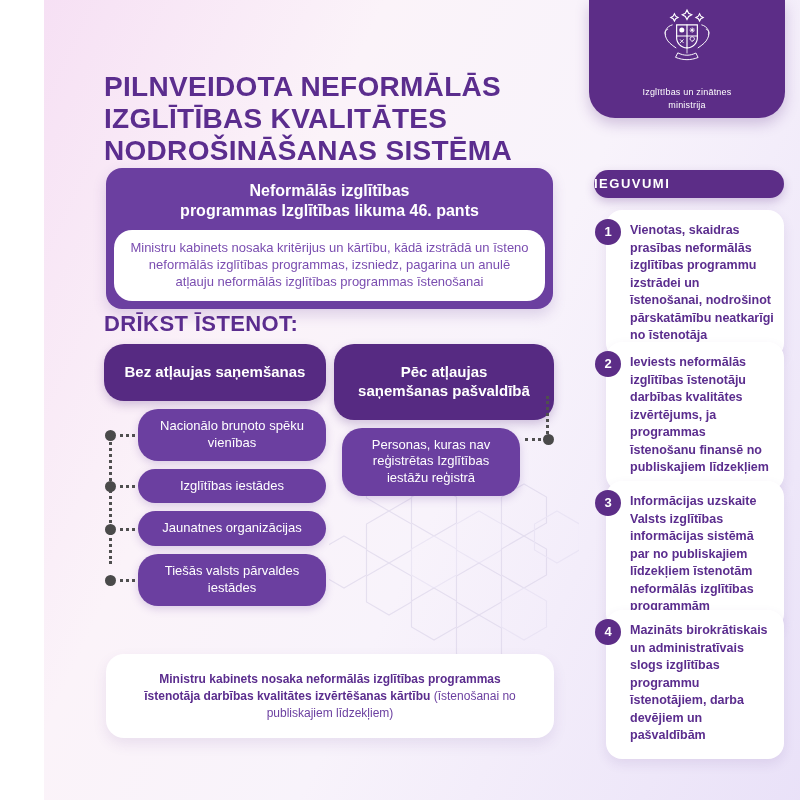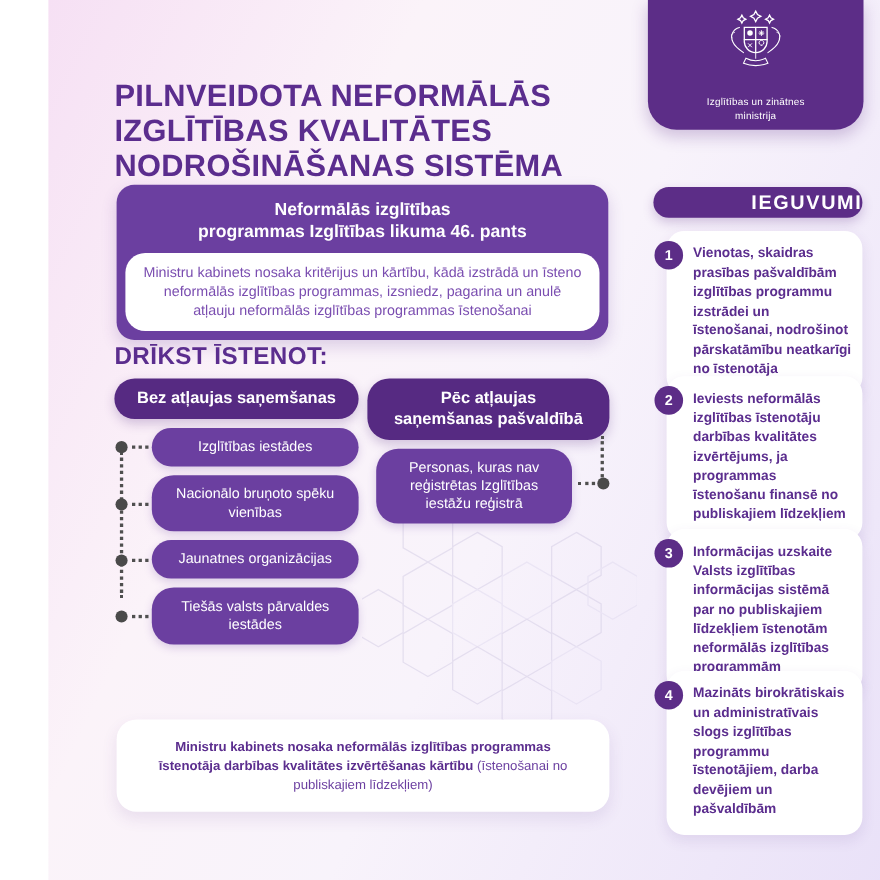--- a/index.html
+++ b/index.html
@@ -40,21 +40,21 @@
   .section-heading{
     position:absolute; left:60px; top:311px;
     font-size:22px; font-weight:800; letter-spacing:.4px; color:#5b2d8e;
   }
   .columns{position:absolute; left:60px; top:344px; width:452px; display:flex; gap:8px;}
   .col-left{width:222px;}
   .col-right{width:220px; position:relative;}
 
   .pill-header{
     background:#562a82; color:#fff; font-weight:700; font-size:15px;
-    border-radius:20px; text-align:center; padding:9px 6px; line-height:1.25;
+    border-radius:20px; text-align:center; padding:19px 6px; line-height:1.25;
     box-shadow:0 4px 10px rgba(86,42,130,.25);
   }
   .items{position:relative; margin-top:4px;}
   .trunk{
     position:absolute; left:5px; top:22px; bottom:42px; width:0;
     border-left:3px dotted #4f4f4f;
   }
   .item-row{display:flex; align-items:center; margin-top:8px;}
   .connector{position:relative; width:34px; flex:0 0 34px; height:12px;}
   .connector .big-dot{
@@ -92,21 +92,21 @@
     display:flex; flex-direction:column; align-items:center; justify-content:center;
     box-shadow:0 6px 14px rgba(92,45,135,.25);
     gap:16px;
   }
   .ministry-name{
     color:#ffffff; font-size:9px; line-height:1.35; text-align:center; margin-top:5px; letter-spacing:.2px;
   }
   .benefits-title{
     position:absolute; left:550px; top:170px; width:190px; height:28px;
     background:#5c2d87; border-radius:15px; color:#fff; font-weight:700;
-    font-size:18px; letter-spacing:1.5px; text-align:right; line-height:28px;
+    font-size:13px; letter-spacing:1.5px; text-align:left; line-height:28px;
     box-shadow:0 4px 10px rgba(92,45,135,.25);
   }
   .benefit-card{
     position:absolute; left:562px; width:178px; box-sizing:border-box;
     background:#ffffff; border-radius:16px; padding:12px 10px 14px 24px;
     box-shadow:0 5px 12px rgba(91,45,142,.10);
   }
   .benefit-card .num{
     position:absolute; left:-11px; top:9px; width:26px; height:26px;
     background:#5c2d87; color:#fff; border-radius:50%;
@@ -159,28 +159,28 @@
     <div class="col-left">
       <div class="pill-header">Bez atļaujas saņemšanas</div>
       <div class="items">
         <span class="trunk"></span>
 
         <div class="item-row">
           <span class="connector">
               <span class="big-dot"></span>
               <span class="dashes"></span>
             </span>
+          <div class="item-pill">Nacionālo bruņoto spēku vienības</div>
+        </div>
+        <div class="item-row">
+          <span class="connector">
+              <span class="big-dot"></span>
+              <span class="dashes"></span>
+            </span>
           <div class="item-pill">Izglītības iestādes</div>
-        </div>
-        <div class="item-row">
-          <span class="connector">
-              <span class="big-dot"></span>
-              <span class="dashes"></span>
-            </span>
-          <div class="item-pill">Nacionālo bruņoto spēku vienības</div>
         </div>
         <div class="item-row">
           <span class="connector">
               <span class="big-dot"></span>
               <span class="dashes"></span>
             </span>
           <div class="item-pill">Jaunatnes organizācijas</div>
         </div>
         <div class="item-row">
           <span class="connector">
@@ -224,21 +224,21 @@
       <path d="M50 55 v7" stroke-width="1.1"></path>
     </svg>
     <div class="ministry-name pre">Izglītības un zinātnes
 ministrija</div>
   </div>
 
   <div class="benefits-title">IEGUVUMI</div>
 
   <div class="benefit-card bc1">
     <span class="num">1</span>
-    <div class="benefit-text">Vienotas, skaidras prasības pašvaldībām izglītības programmu izstrādei un īstenošanai, nodrošinot pārskatāmību neatkarīgi no īstenotāja</div>
+    <div class="benefit-text">Vienotas, skaidras prasības neformālās izglītības programmu izstrādei un īstenošanai, nodrošinot pārskatāmību neatkarīgi no īstenotāja</div>
   </div>
   <div class="benefit-card bc2">
     <span class="num">2</span>
     <div class="benefit-text">Ieviests neformālās izglītības īstenotāju darbības kvalitātes izvērtējums, ja programmas īstenošanu finansē no publiskajiem līdzekļiem</div>
   </div>
   <div class="benefit-card bc3">
     <span class="num">3</span>
     <div class="benefit-text">Informācijas uzskaite Valsts izglītības informācijas sistēmā par no publiskajiem līdzekļiem īstenotām neformālās izglītības programmām</div>
   </div>
   <div class="benefit-card bc4">

